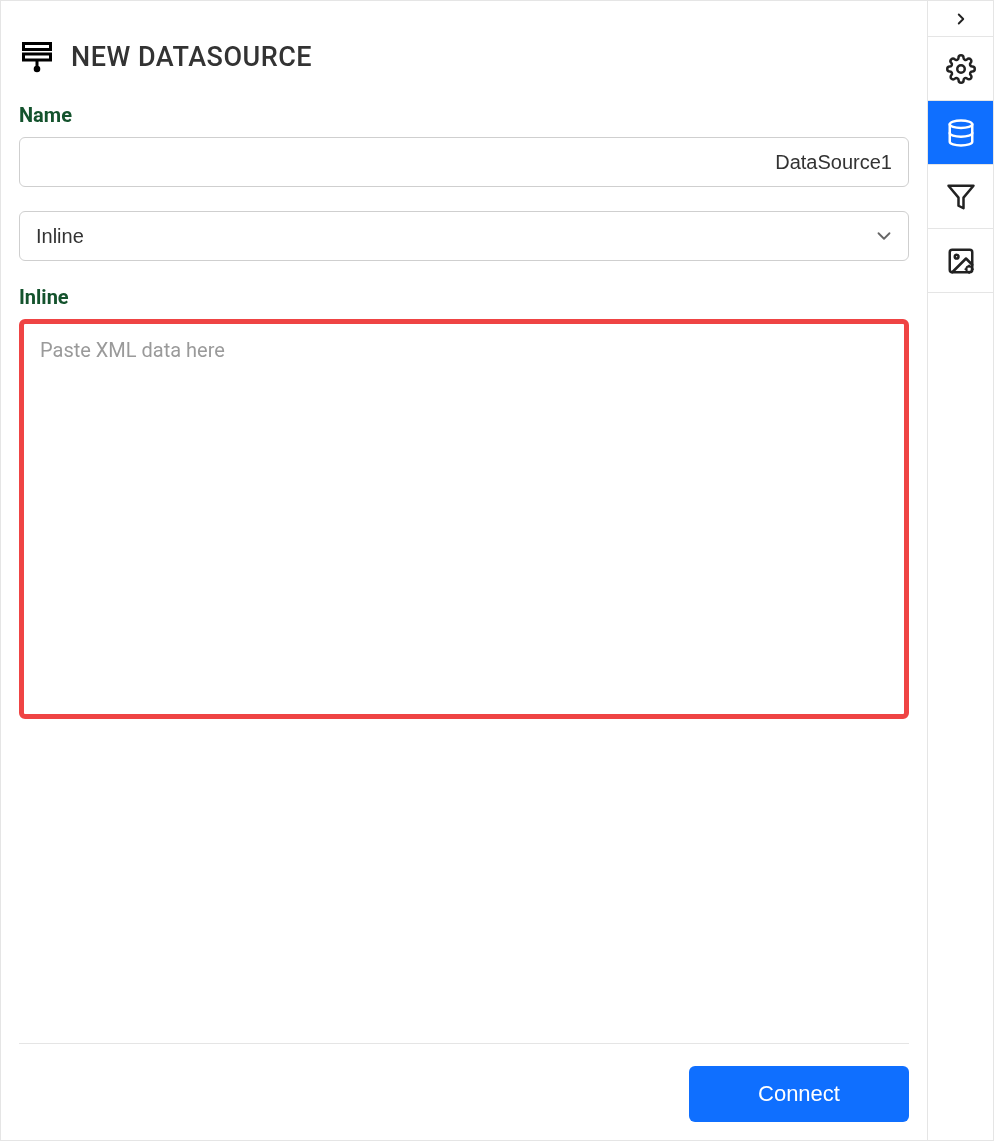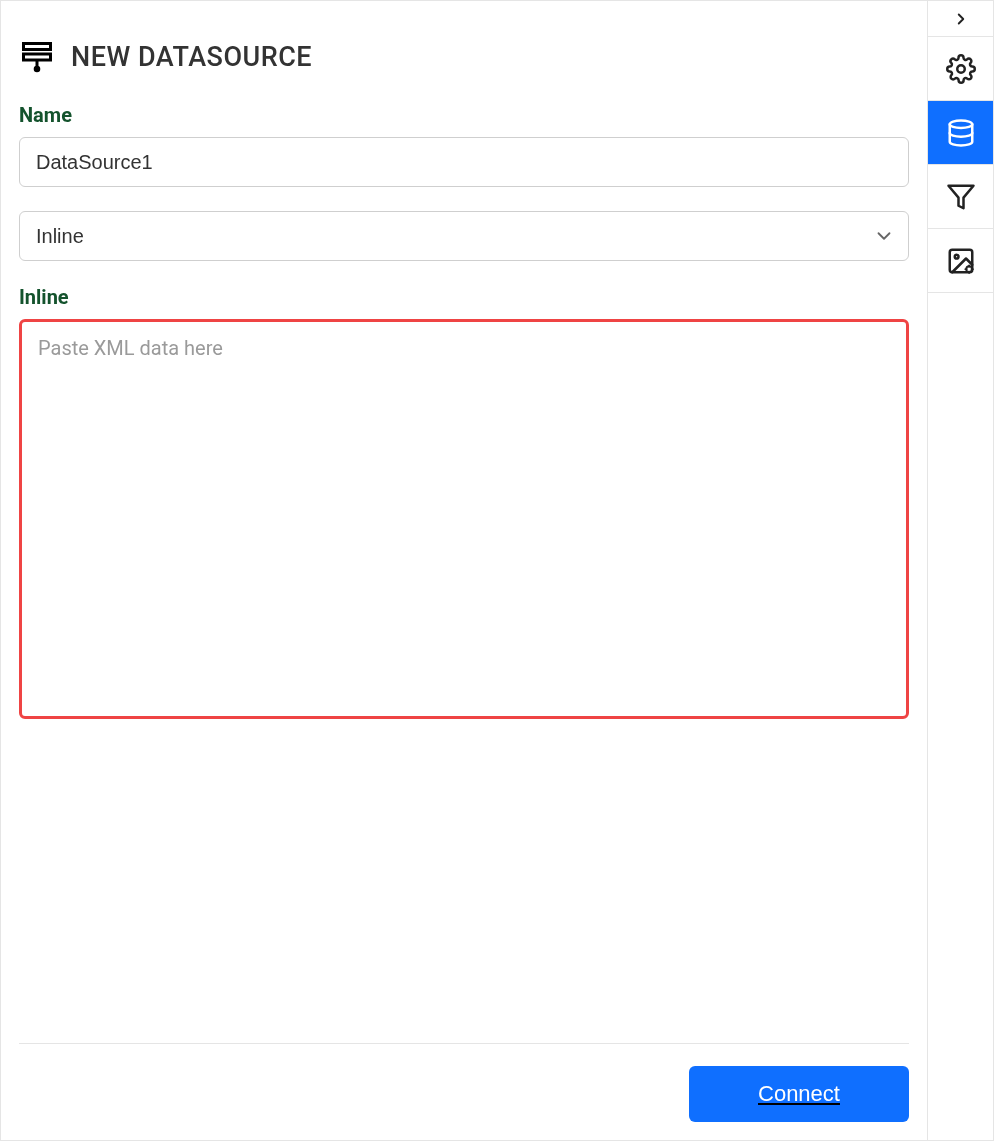--- a/index.html
+++ b/index.html
@@ -45,20 +45,21 @@
     .text-input {
       width: 100%;
       height: 50px;
       padding: 0 16px;
       font-size: 20px;
       border: 1px solid #cfcfcf;
       border-radius: 6px;
       color: #333;
       background: #fff;
       outline: none;
+      text-align: right;
     }
     .select-wrap {
       position: relative;
       width: 100%;
     }
     .select-input {
       width: 100%;
       height: 50px;
       padding: 0 48px 0 16px;
       font-size: 20px;
@@ -81,37 +82,36 @@
       transform: translateY(-50%);
       pointer-events: none;
       color: #666;
     }
     .select-chevron svg { width: 22px; height: 22px; display: block; }
     .textarea-input {
       width: 100%;
       height: 400px;
       padding: 14px 16px;
       font-size: 20px;
-      border: 3px solid #ef4444;
+      border: 5px solid #ef4444;
       border-radius: 6px;
       color: #000000;
       background: #fff;
       outline: none;
       resize: none;
       font-family: inherit;
     }
     .textarea-input::placeholder { color: #9a9a9a; }
     .footer {
       margin-top: auto;
       border-top: 1px solid #e5e5e5;
       padding-top: 22px;
       display: flex;
       justify-content: flex-end;
       gap: 28px;
-      text-decoration: underline;
     }
     .btn {
       min-width: 220px;
       height: 56px;
       border: none;
       border-radius: 6px;
       font-size: 22px;
       font-weight: 400;
       cursor: pointer;
       background: #0f6fff;

